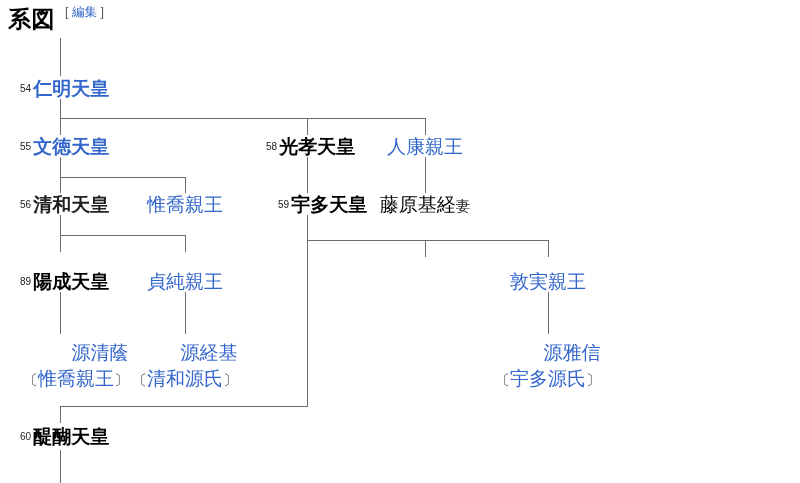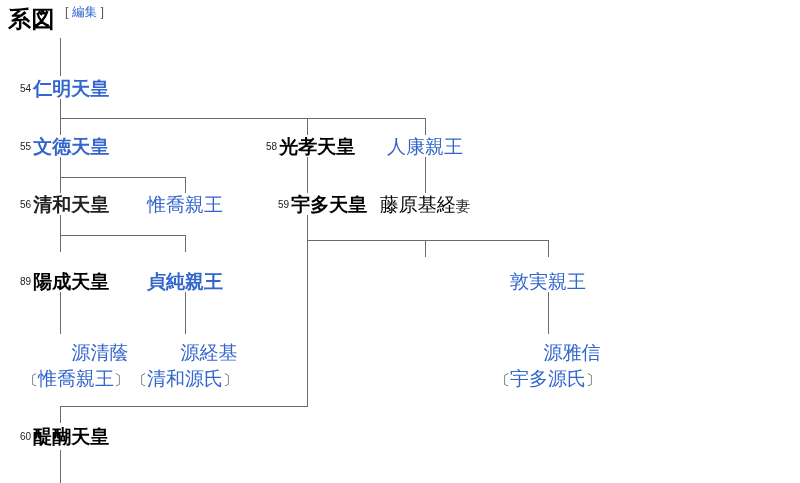--- a/index.html
+++ b/index.html
@@ -168,21 +168,21 @@
   <div class="node" style="left:266px; top:192px;margin-left:12px;">
     <span class="num">59</span><a class="nm purple b">宇多天皇</a>
   </div>
   <div class="node center" style="left:425px; top:192px;">
     <a class="nm purple">藤原基経</a><span class="plain">妻</span>
   </div>
 
   <div class="node" style="left:20px; top:269px;">
     <span class="num">89</span><a class="nm purple b">陽成天皇</a>
   </div>
-  <div class="node center" style="left:185px; top:269px;font-weight:bold;">
+  <div class="node center" style="left:185px; top:269px;">
     <a class="nm blue">貞純親王</a>
   </div>
   <div class="node center" style="left:548px; top:269px;">
     <a class="nm blue">敦実親王</a>
   </div>
 
   <div class="node center" style="left:60px; top:340px;margin-left:16px;">
     <a class="nm blue">源清蔭</a>
     <span class="sub"><span class="paren">〔</span><a class="nm blue">惟喬親王</a><span class="paren">〕</span></span>
   </div>

